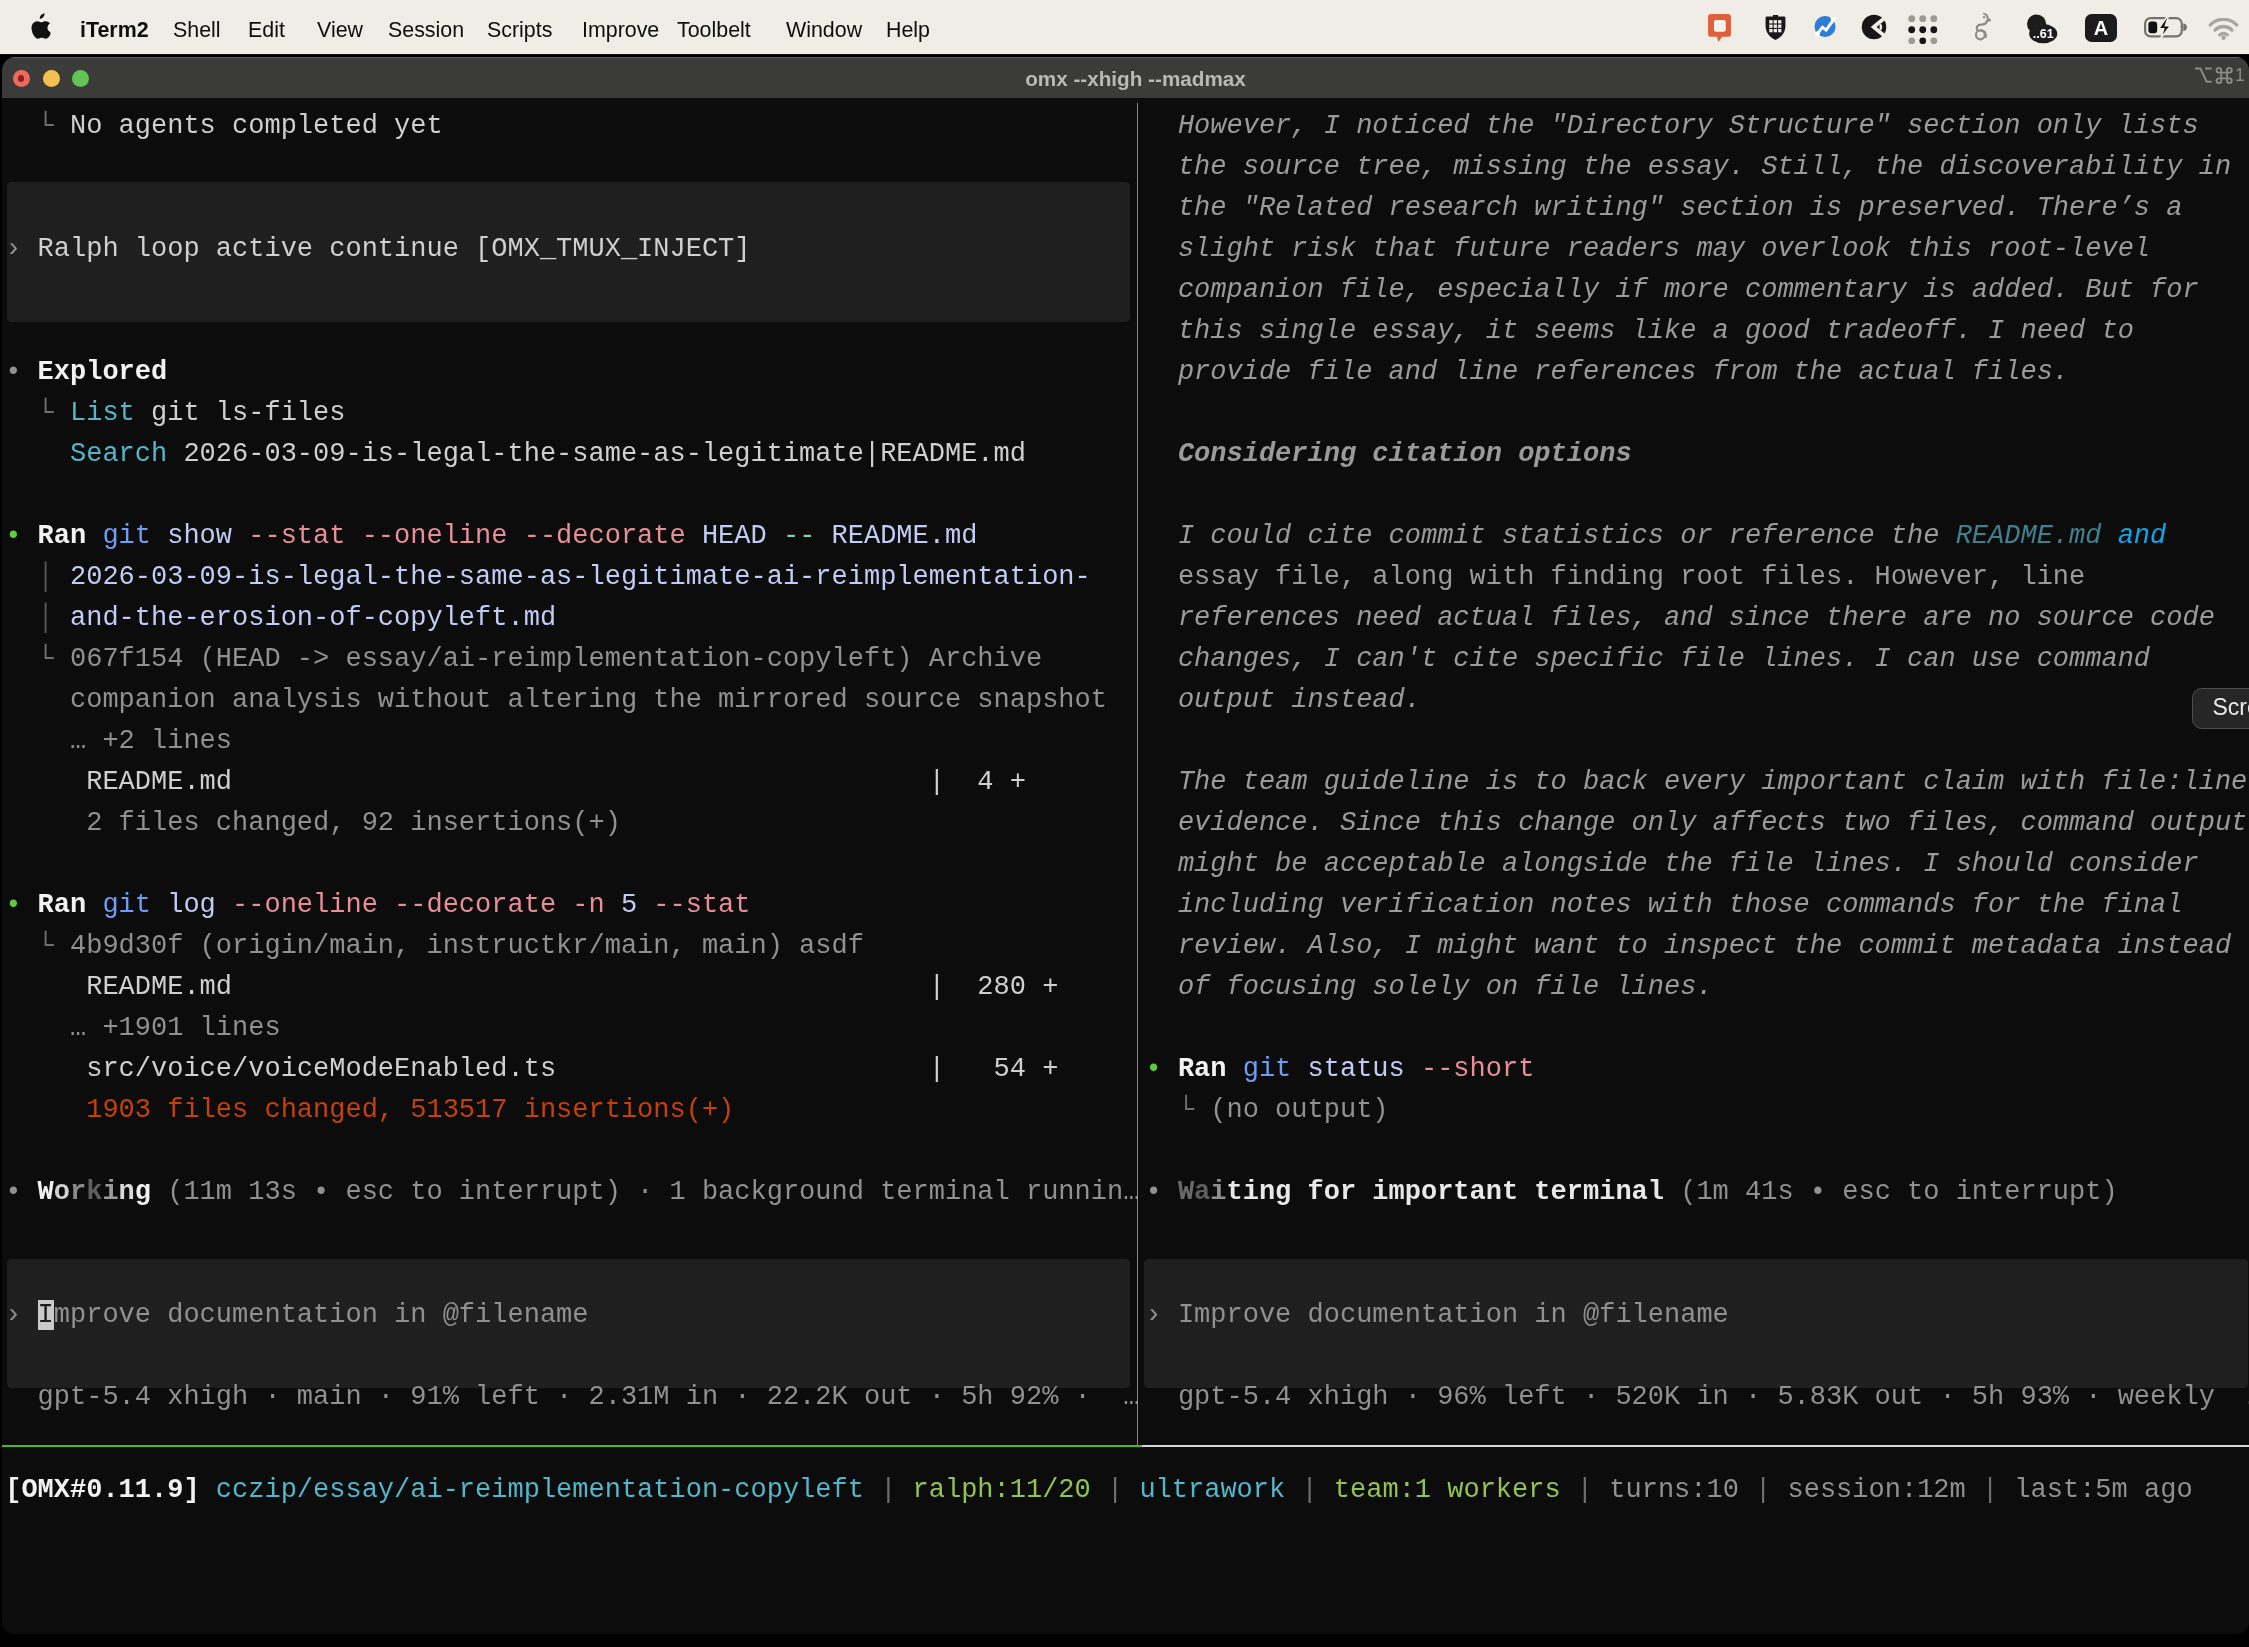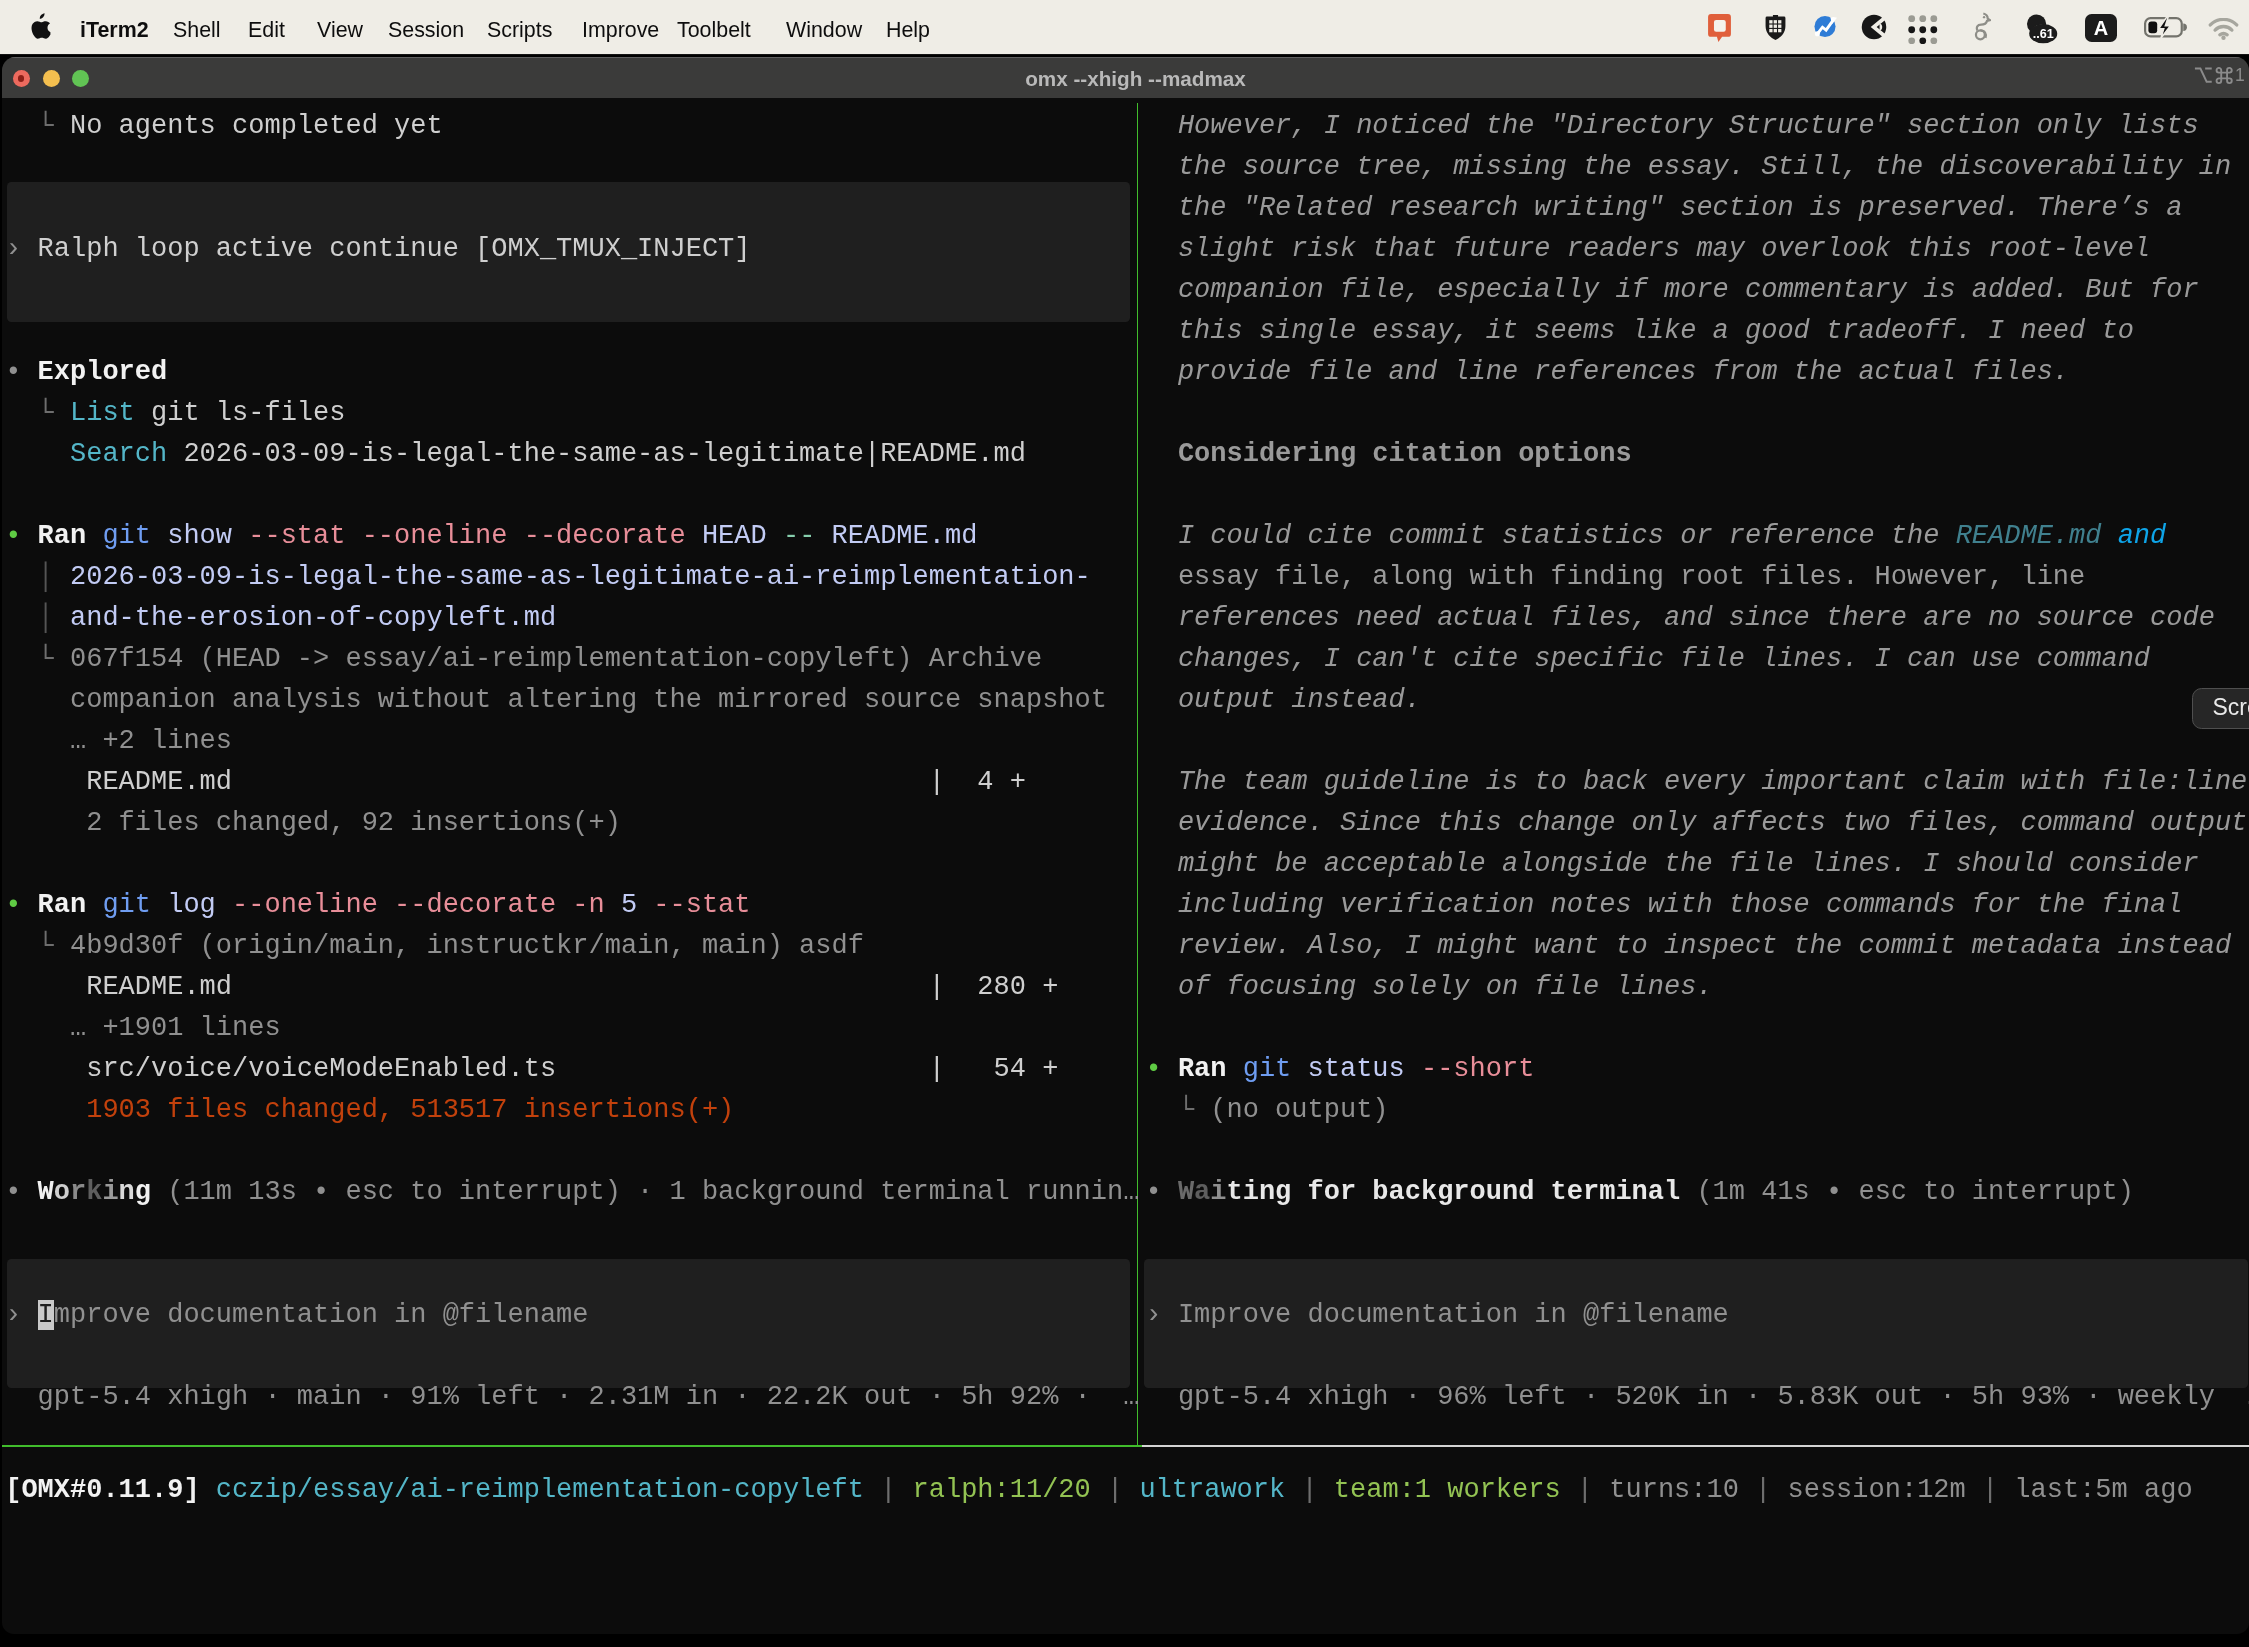--- a/index.html
+++ b/index.html
@@ -162,39 +162,39 @@
 
   <span style="color:#909090">gpt-5.4 xhigh · main · 91% left · 2.31M in · 22.2K out · 5h 92% ·  …</span></pre>
   <pre style="left:1144px;top:49px">  <span style="color:#9a9a9a;font-style:italic">However, I noticed the "Directory Structure" section only lists</span>
   <span style="color:#9a9a9a;font-style:italic">the source tree, missing the essay. Still, the discoverability in</span>
   <span style="color:#9a9a9a;font-style:italic">the "Related research writing" section is preserved. There’s a</span>
   <span style="color:#9a9a9a;font-style:italic">slight risk that future readers may overlook this root-level</span>
   <span style="color:#9a9a9a;font-style:italic">companion file, especially if more commentary is added. But for</span>
   <span style="color:#9a9a9a;font-style:italic">this single essay, it seems like a good tradeoff. I need to</span>
   <span style="color:#9a9a9a;font-style:italic">provide file and line references from the actual files.</span>
 
-  <span style="color:#9a9a9a;font-weight:bold;">Considering citation options</span>
+  <span style="color:#9a9a9a;font-weight:bold;font-style:italic">Considering citation options</span>
 
   <span style="color:#9a9a9a;font-style:italic">I could cite commit statistics or reference the </span><span style="color:#40808e;font-style:italic">README.md</span><span style="color:#0ea5e9;font-style:italic"> and</span>
   <span style="color:#9a9a9a;">essay file, along with finding root files. However, line</span>
   <span style="color:#9a9a9a;font-style:italic">references need actual files, and since there are no source code</span>
   <span style="color:#9a9a9a;font-style:italic">changes, I can't cite specific file lines. I can use command</span>
   <span style="color:#9a9a9a;font-style:italic">output instead.</span>
 
   <span style="color:#9a9a9a;font-style:italic">The team guideline is to back every important claim with file:line</span>
   <span style="color:#9a9a9a;font-style:italic">evidence. Since this change only affects two files, command output</span>
   <span style="color:#9a9a9a;font-style:italic">might be acceptable alongside the file lines. I should consider</span>
   <span style="color:#9a9a9a;font-style:italic">including verification notes with those commands for the final</span>
   <span style="color:#9a9a9a;font-style:italic">review. Also, I might want to inspect the commit metadata instead</span>
   <span style="color:#9a9a9a;font-style:italic">of focusing solely on file lines.</span>
 
 <span style="color:#5fcb44">• </span><span style="color:#f2f2f2;font-weight:bold">Ran</span> <span style="color:#6f9df1">git</span> <span style="color:#c2cbf4">status</span> <span style="color:#e88e99">--short</span>
   <span style="color:#6e6e6e">└ </span><span style="color:#909090">(no output)</span>
 
-<span style="color:#909090">• </span><span style="color:#6a6a6a;font-weight:bold">W</span><span style="color:#5e5e5e;font-weight:bold">a</span><span style="color:#8f8f8f;font-weight:bold">i</span><span style="color:#e8e8e8;font-weight:bold">ting for background terminal</span><span style="color:#909090"> (1m 41s • esc to interrupt)</span>
+<span style="color:#909090">• </span><span style="color:#6a6a6a;font-weight:bold">W</span><span style="color:#5e5e5e;font-weight:bold">a</span><span style="color:#8f8f8f;font-weight:bold">i</span><span style="color:#e8e8e8;font-weight:bold">ting for important terminal</span><span style="color:#909090"> (1m 41s • esc to interrupt)</span>
 
 
 <span style="color:#909090">› </span><span style="color:#909090">Improve documentation in @filename</span>
 
   <span style="color:#909090">gpt-5.4 xhigh · 96% left · 520K in · 5.83K out · 5h 93% · weekly  …</span></pre>
 
   <div class="abs" style="left:2190px;top:631px;width:81px;height:41px;background:#262626;
     border:1.8px solid #4f4f4f;border-radius:9.6px;color:#e9e9e9;
     font:23px/37px 'Liberation Sans',sans-serif;padding-left:20px">Scre</div>
 

